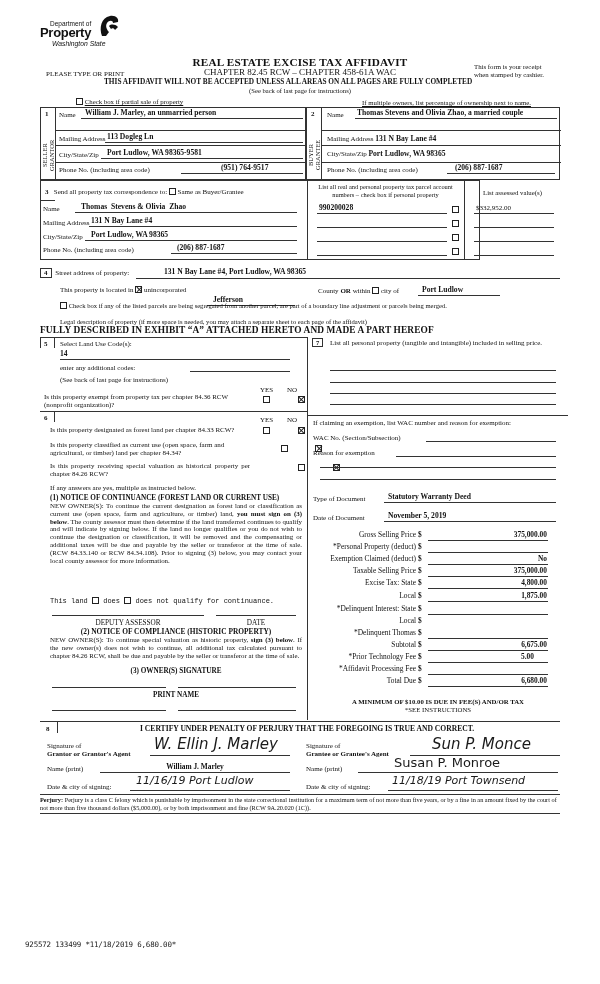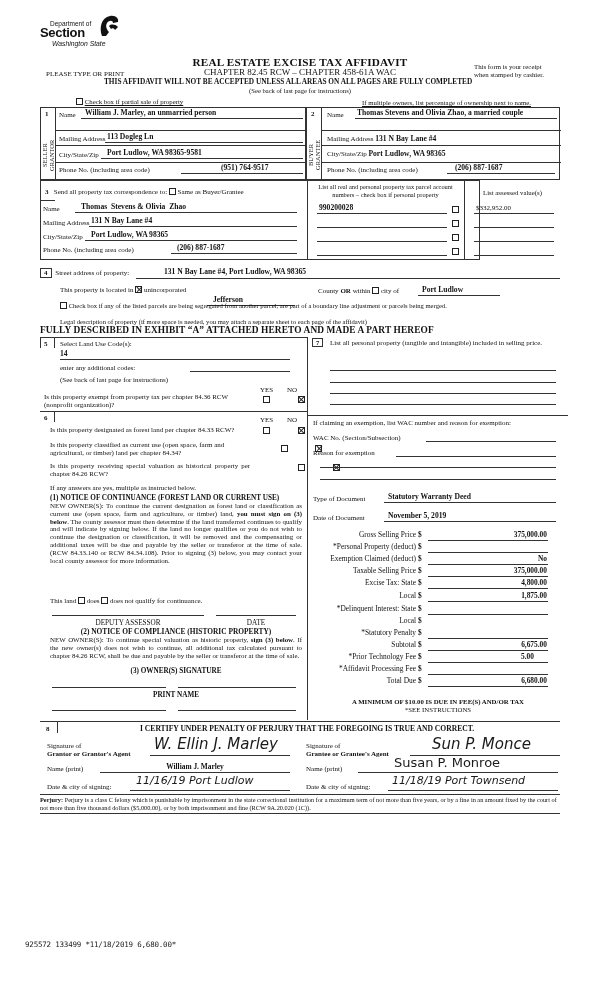--- a/index.html
+++ b/index.html
@@ -25,21 +25,21 @@
   .amt-row .dollar { position: absolute; left: 106px; top: 0; font-weight: bold; }
   .amt-row .val { position: absolute; left: 116px; right: 0; top: 0; text-align: right; font-weight: bold; border-bottom: 0.8px solid #333; height: 10px; padding-right: 1px; }
   .amt-row .val.noline { border-bottom: none; }
   .para { text-align: justify; font-size: 6.9px; line-height: 1.13; }
 </style>
 </head>
 <body>
 
 <div class="abs" style="left:38px;top:14px;width:80px;height:40px;">
   <div class="abs" style="left:12px;top:6px;font-family:'Liberation Sans',sans-serif;font-size:6.5px;">Department of</div>
-  <div class="abs" style="left:2px;top:12px;font-family:'Liberation Sans',sans-serif;font-size:13px;font-weight:bold;letter-spacing:-0.3px;">Section</div>
+  <div class="abs" style="left:2px;top:12px;font-family:'Liberation Sans',sans-serif;font-size:13px;font-weight:bold;letter-spacing:-0.3px;">Property</div>
   <div class="abs" style="left:14px;top:26px;font-family:'Liberation Sans',sans-serif;font-size:6.8px;font-style:italic;">Washington State</div>
   <svg class="abs" style="left:60px;top:0px;" width="22" height="24" viewBox="0 0 22 24">
     <path d="M4 22 C1 14 3 4 12 2 C18 1 21 5 20 8 L15 9 C15 6 11 6 9 9 C7 12 9 16 11 18 L8 22 Z" fill="#111"></path>
     <path d="M11 12 C13 10 17 10 20 13 L17 16 C16 14 14 14 13 15 Z" fill="#111"></path>
   </svg>
 </div>
 
 <div class="abs center b" style="left:190px;top:56px;width:220px;font-size:11.2px;letter-spacing:0.2px;">REAL ESTATE EXCISE TAX AFFIDAVIT</div>
 <div class="abs" style="left:46px;top:70px;font-size:7px;">PLEASE TYPE OR PRINT</div>
 <div class="abs center" style="left:180px;top:67px;width:240px;font-size:9px;">CHAPTER 82.45 RCW – CHAPTER 458-61A WAC</div>
@@ -210,21 +210,21 @@
   <span class="abs cb" style="left:223px;top:52px;"></span>
   <span class="abs cb x" style="left:249px;top:52px;"></span>
 
   <div class="abs" style="left:10px;top:72px;">If any answers are yes, multiple as instructed below.</div>
 
   <div class="abs b" style="left:10px;top:82px;font-size:7.2px;white-space:nowrap;">(1) NOTICE OF CONTINUANCE (FOREST LAND OR CURRENT USE)</div>
   <div class="abs para" style="left:10px;top:90px;width:252px;">
     <span>NEW OWNER(S): To continue the current designation as forest land or classification as current use (open space, farm and agriculture, or timber) land, </span><b>you must sign on (3) below</b><span>.  The county assessor must then determine if the land transferred continues to qualify and will indicate by signing below.  If the land no longer qualifies or you do not wish to continue the designation or classification, it will be removed and the compensating or additional taxes will be due and payable by the seller or transferor at the time of sale.  (RCW 84.33.140 or RCW 84.34.108). Prior to signing (3) below, you may contact your local county assessor for more information.</span>
   </div>
 
-  <div class="abs" style="left:10px;top:185px;white-space:nowrap;">
+  <div class="abs" style="left:10px;top:185px;white-space:nowrap;font-family:Liberation Mono, monospace;">
     <span>This land</span>
     <span class="cb"></span>
     <span>does</span>
     <span class="cb"></span>
     <span>does not qualify for continuance.</span>
   </div>
 
   <div class="line" style="left:12px;top:203px;width:152px;"></div>
   <div class="line" style="left:176px;top:203px;width:80px;"></div>
   <div class="abs center" style="left:12px;top:207px;width:152px;font-size:7.2px;">DEPUTY ASSESSOR</div>
@@ -299,21 +299,21 @@
     <span class="lbl">*Delinquent Interest:  State</span>
     <span class="dollar">$</span>
     <span class="val"></span>
   </div>
 <div class="amt-row" style="top:617px;">
     <span class="lbl">Local</span>
     <span class="dollar">$</span>
     <span class="val noline"></span>
   </div>
 <div class="amt-row" style="top:629px;">
-    <span class="lbl">*Statutory Penalty</span>
+    <span class="lbl">*Delinquent Thomas</span>
     <span class="dollar">$</span>
     <span class="val"></span>
   </div>
 <div class="amt-row" style="top:641px;">
     <span class="lbl">Subtotal</span>
     <span class="dollar">$</span>
     <span class="val">6,675.00</span>
   </div>
 <div class="amt-row" style="top:653px;">
     <span class="lbl">*Prior Technology Fee</span>

